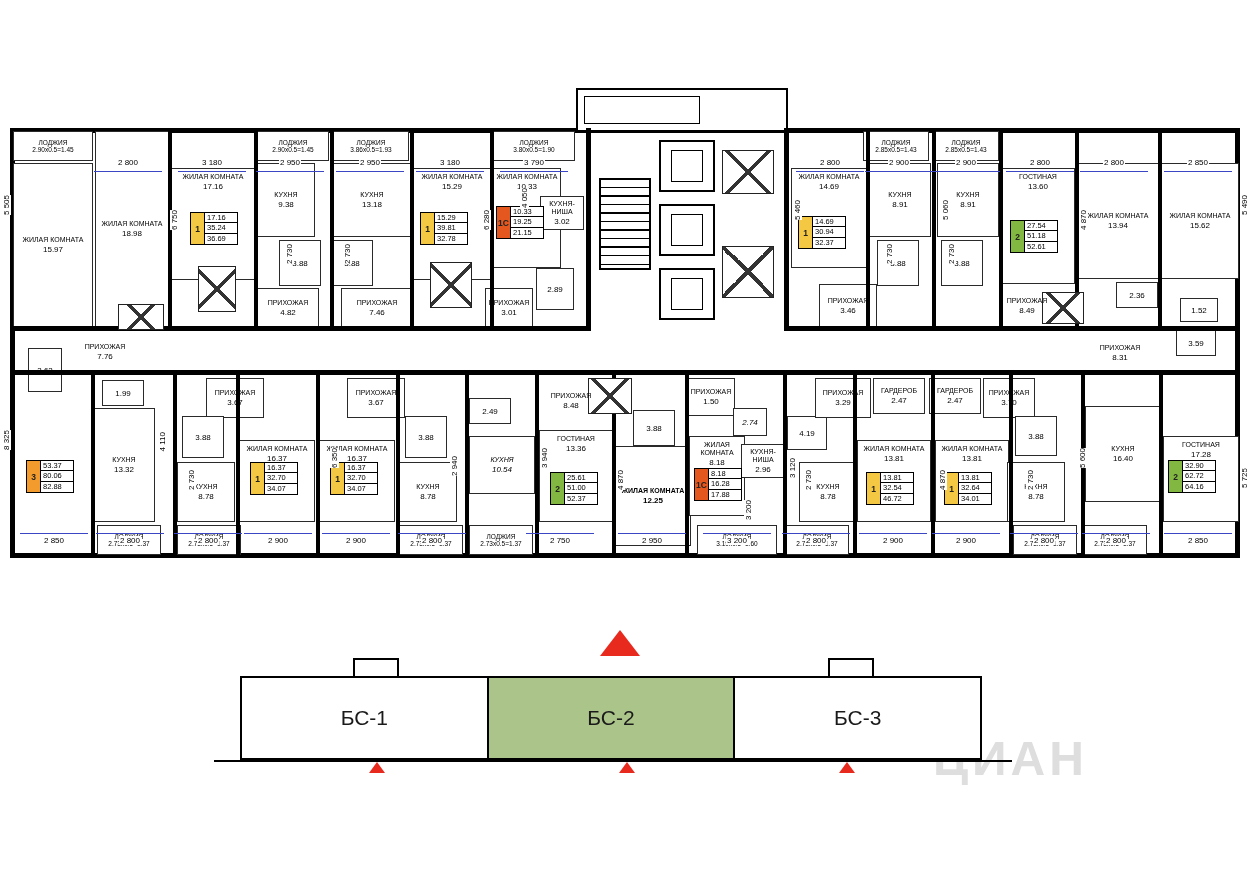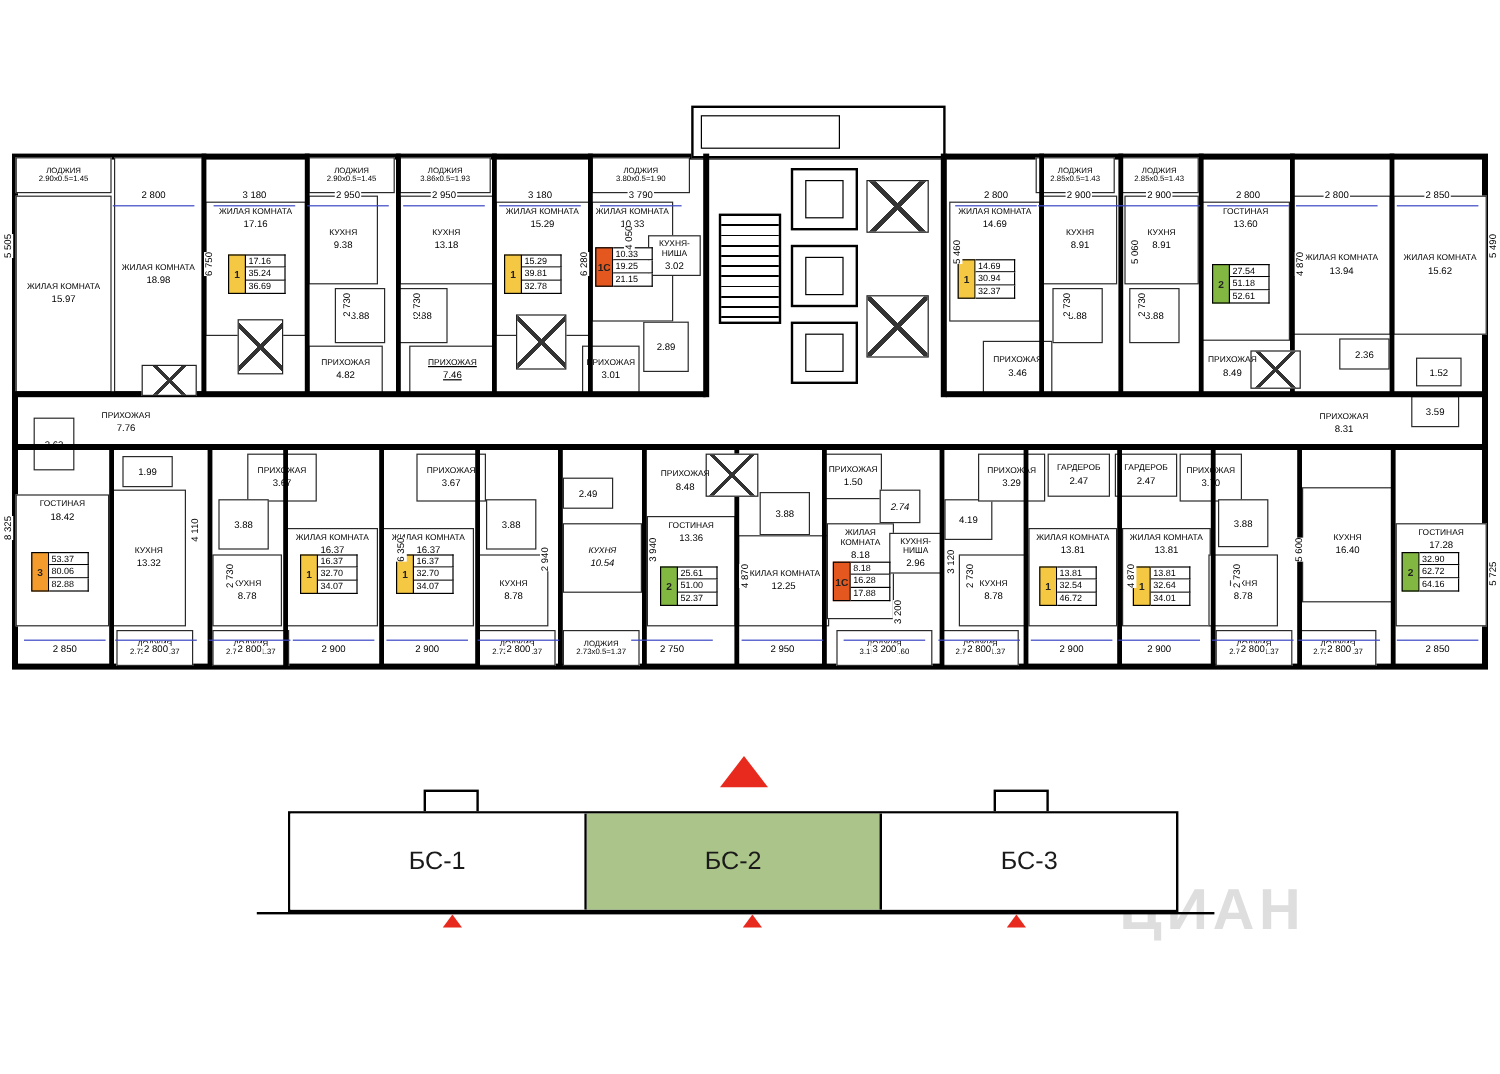--- a/index.html
+++ b/index.html
@@ -133,21 +133,21 @@
         <span class="rname">ЛОДЖИЯ</span>
         <span class="rarea">3.86х0.5=1.93</span>
       </div>
       <div class="room" style="left: 331px; top: 240px; width: 42px; height: 46px;">
         <span class="rarea">3.88</span>
       </div>
       <div class="room" style="left: 333px; top: 163px; width: 78px; height: 74px;">
         <span class="rname">КУХНЯ</span>
         <span class="rarea">13.18</span>
       </div>
-      <div class="room" style="left: 341px; top: 288px; width: 72px; height: 40px; text-decoration: underline;">
+      <div class="room" style="left: 341px; top: 288px; width: 72px; height: 40px;">
         <span class="rname">ПРИХОЖАЯ</span>
         <span class="rarea">7.46</span>
       </div>
       <div class="room ttop" style="left: 413px; top: 168px; width: 78px; height: 112px;">
         <span class="rname">ЖИЛАЯ КОМНАТА</span>
         <span class="rarea">15.29</span>
       </div>
       <div class="room ttop" style="left: 493px; top: 168px; width: 68px; height: 100px;">
         <span class="rname">ЖИЛАЯ КОМНАТА</span>
         <span class="rarea">10.33</span>
@@ -226,24 +226,20 @@
       <div class="room" style="left: 1180px; top: 298px; width: 38px; height: 24px;">
         <span class="rarea">1.52</span>
       </div>
       <div class="room plain" style="left: 1078px; top: 336px; width: 84px; height: 34px;">
         <span class="rname">ПРИХОЖАЯ</span>
         <span class="rarea">8.31</span>
       </div>
       <div class="room" style="left: 1176px; top: 330px; width: 40px; height: 26px;">
         <span class="rarea">3.59</span>
       </div>
-      <div class="room ttop" style="left: 13px; top: 412px; width: 78px; height: 110px;">
-        <span class="rname">ГОСТИНАЯ</span>
-        <span class="rarea">18.42</span>
-      </div>
       <div class="room" style="left: 102px; top: 380px; width: 42px; height: 26px;">
         <span class="rarea">1.99</span>
       </div>
       <div class="room" style="left: 93px; top: 408px; width: 62px; height: 114px;">
         <span class="rname">КУХНЯ</span>
         <span class="rarea">13.32</span>
       </div>
       <div class="room loggia" style="left: 97px; top: 525px; width: 64px; height: 30px;">
         <span class="rname">ЛОДЖИЯ</span>
         <span class="rarea">2.73х0.5=1.37</span>
@@ -298,21 +294,21 @@
         <span class="rarea">2.73х0.5=1.37</span>
       </div>
       <div class="room plain" style="left: 531px; top: 378px; width: 80px; height: 46px;">
         <span class="rname">ПРИХОЖАЯ</span>
         <span class="rarea">8.48</span>
       </div>
       <div class="room ttop" style="left: 539px; top: 430px; width: 74px; height: 92px;">
         <span class="rname">ГОСТИНАЯ</span>
         <span class="rarea">13.36</span>
       </div>
-      <div class="room" style="left: 615px; top: 446px; width: 76px; height: 76px;">
+      <div class="room" style="left: 615px; top: 446px; width: 76px; height: 100px; font-weight: bold;">
         <span class="rname">ЖИЛАЯ КОМНАТА</span>
         <span class="rarea">12.25</span>
       </div>
       <div class="room" style="left: 633px; top: 410px; width: 42px; height: 36px;">
         <span class="rarea">3.88</span>
       </div>
       <div class="room" style="left: 687px; top: 378px; width: 48px; height: 38px;">
         <span class="rname">ПРИХОЖАЯ</span>
         <span class="rarea">1.50</span>
       </div>

